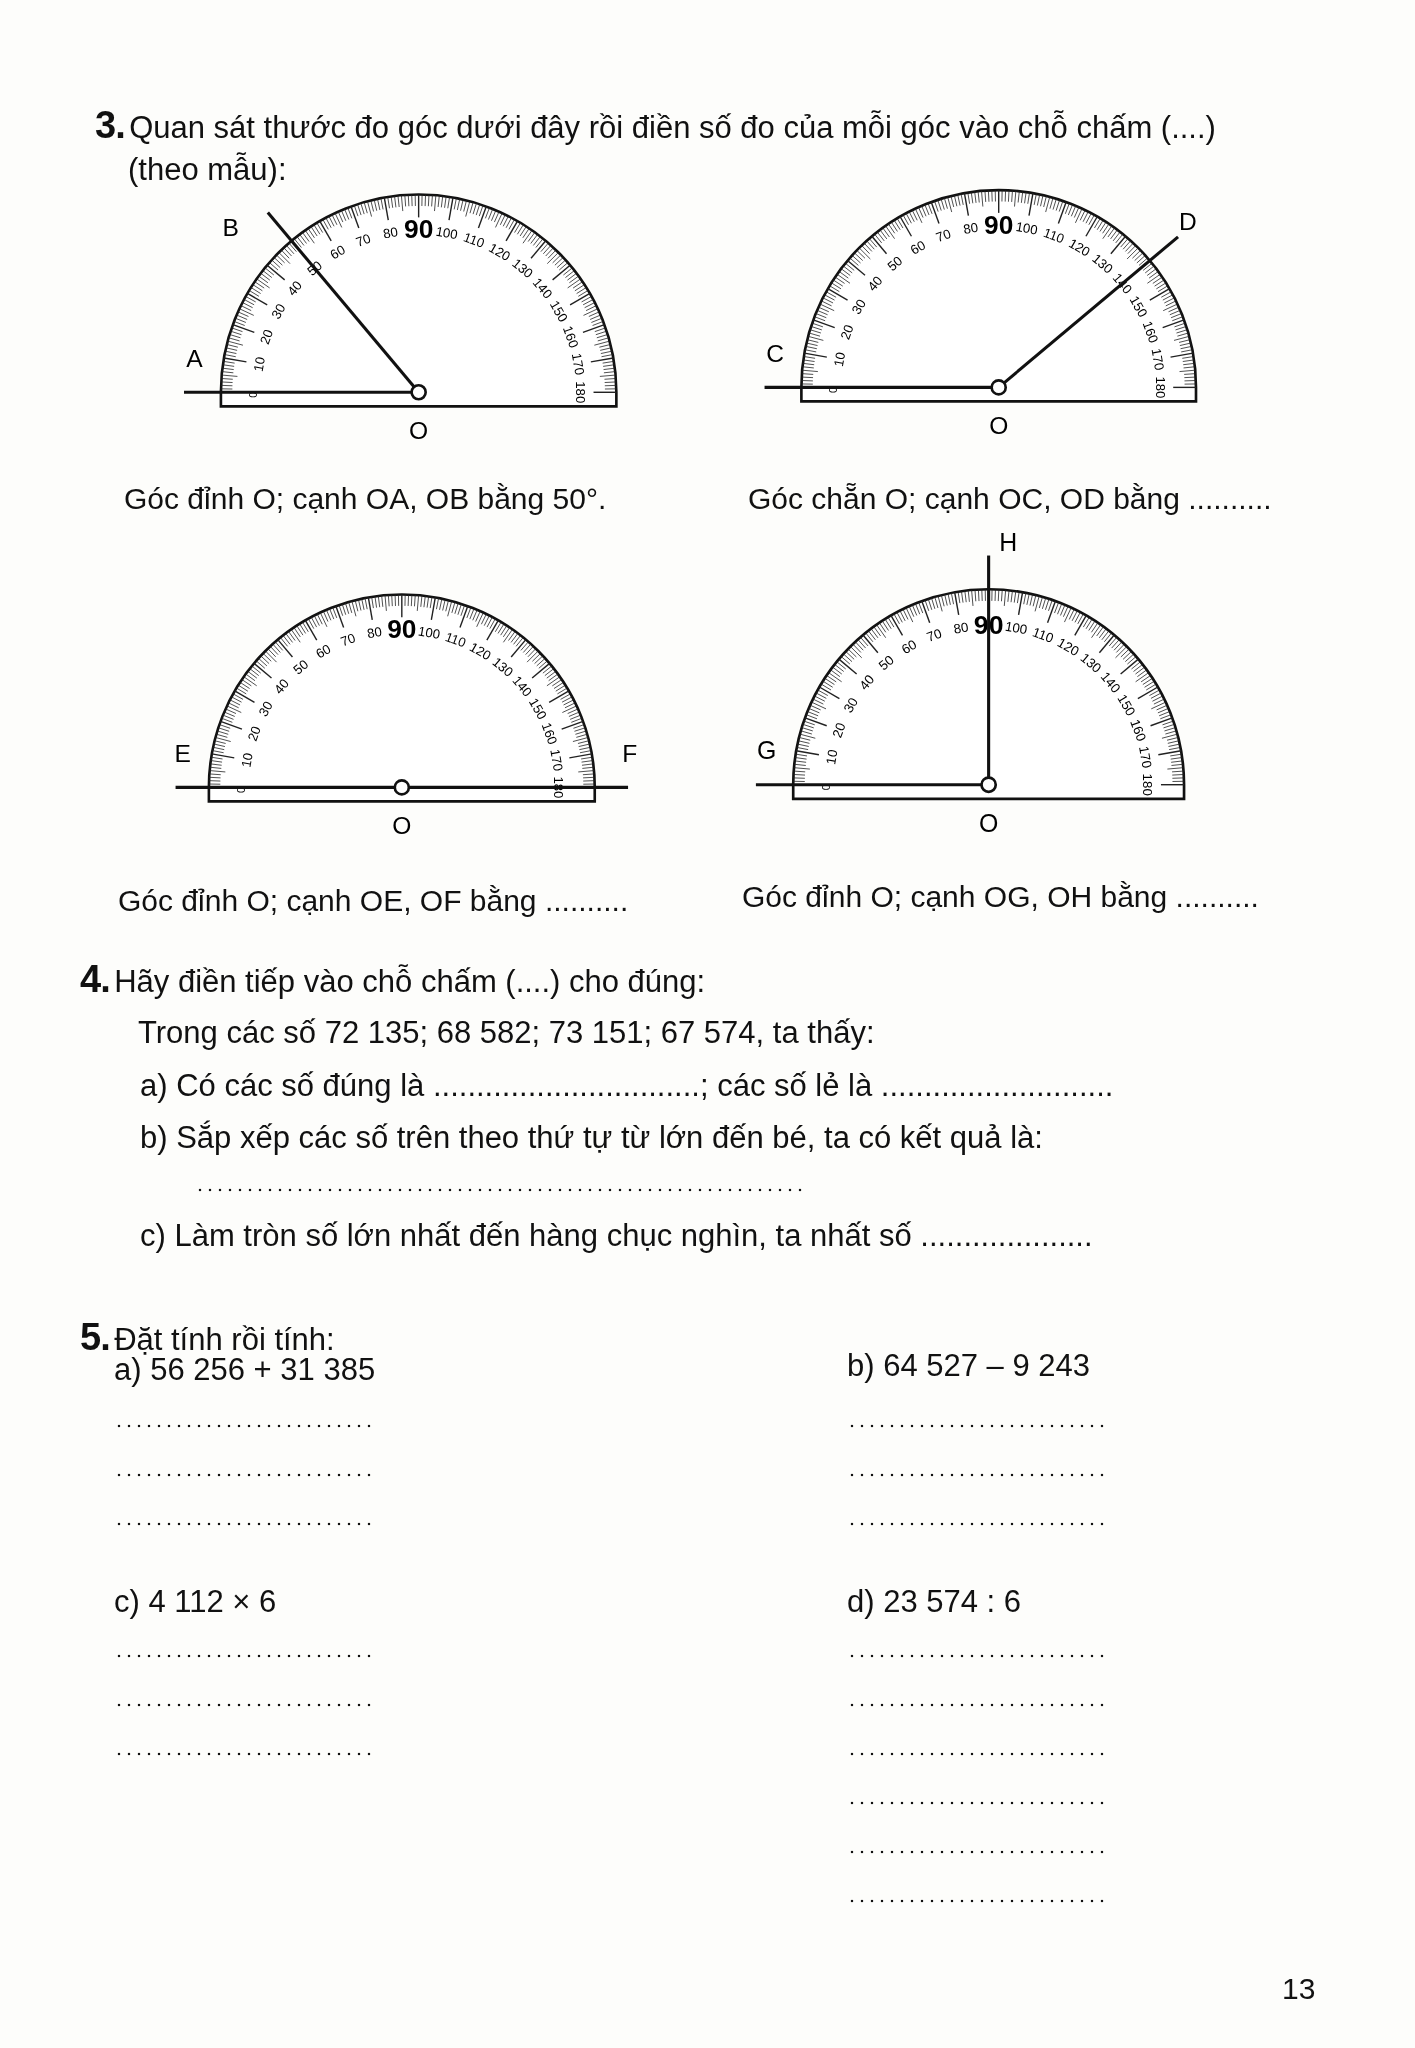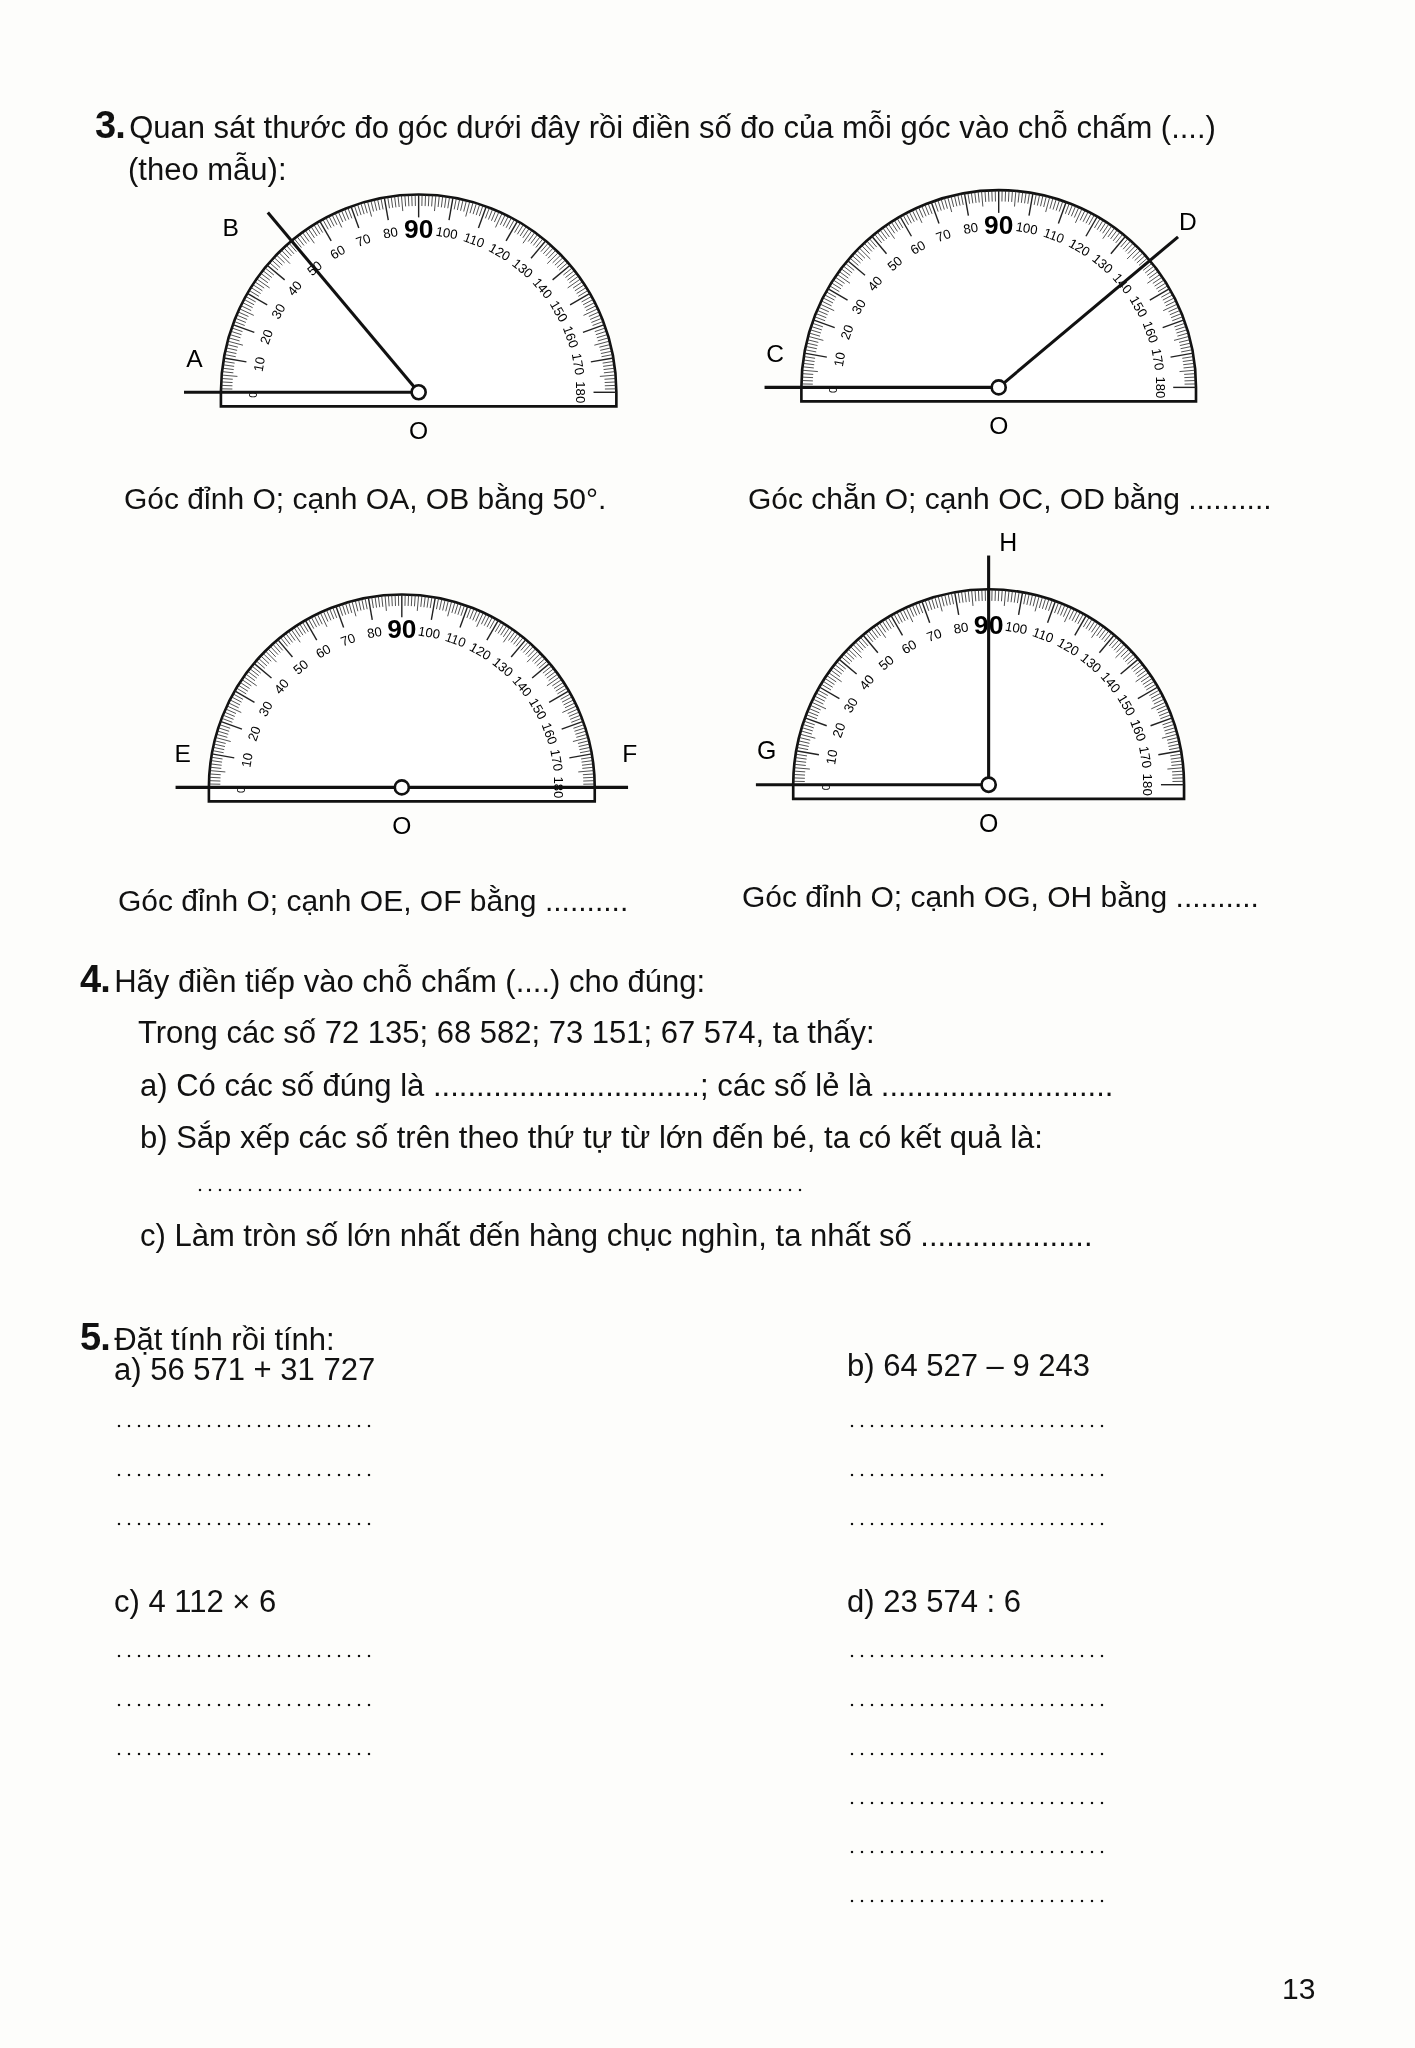--- a/index.html
+++ b/index.html
@@ -890,21 +890,21 @@
 <div class="abs line" style="left:140px;top:1068px;">a)  Có các số đúng là ...............................; các số lẻ là ...........................</div>
 <div class="abs line" style="left:140px;top:1120px;">b)  Sắp xếp các số trên theo thứ tự từ lớn đến bé, ta có kết quả là:</div>
 <div class="abs answer-dots" style="left:195px;top:1188px;width:612px;"></div>
 <div class="abs line" style="left:140px;top:1218px;">c) Làm tròn số lớn nhất đến hàng chục nghìn, ta nhất số ....................</div>
 
 <div class="abs" style="left:80px;top:1296px;margin-top:20px;">
   <span class="ex-num">5.</span>
   <span class="title">Đặt tính rồi tính:</span>
 </div>
 
-<div class="abs line" style="left:114px;top:1352px;">a) 56 571 + 31 727</div>
+<div class="abs line" style="left:114px;top:1352px;">a) 56 256 + 31 385</div>
 <div class="abs line" style="left:847px;top:1348px;">b) 64 527 – 9 243</div>
 <div class="abs line" style="left:114px;top:1584px;">c) 4 112 × 6</div>
 <div class="abs line" style="left:847px;top:1584px;">d) 23 574 : 6</div>
 
 <div id="answer-lines">
     <div class="abs answer-dots" style="left: 114px; top: 1424px; width: 262px;"></div>
     <div class="abs answer-dots" style="left: 114px; top: 1473px; width: 262px;"></div>
     <div class="abs answer-dots" style="left: 114px; top: 1522px; width: 262px;"></div>
     <div class="abs answer-dots" style="left: 847px; top: 1424px; width: 262px;"></div>
     <div class="abs answer-dots" style="left: 847px; top: 1473px; width: 262px;"></div>

